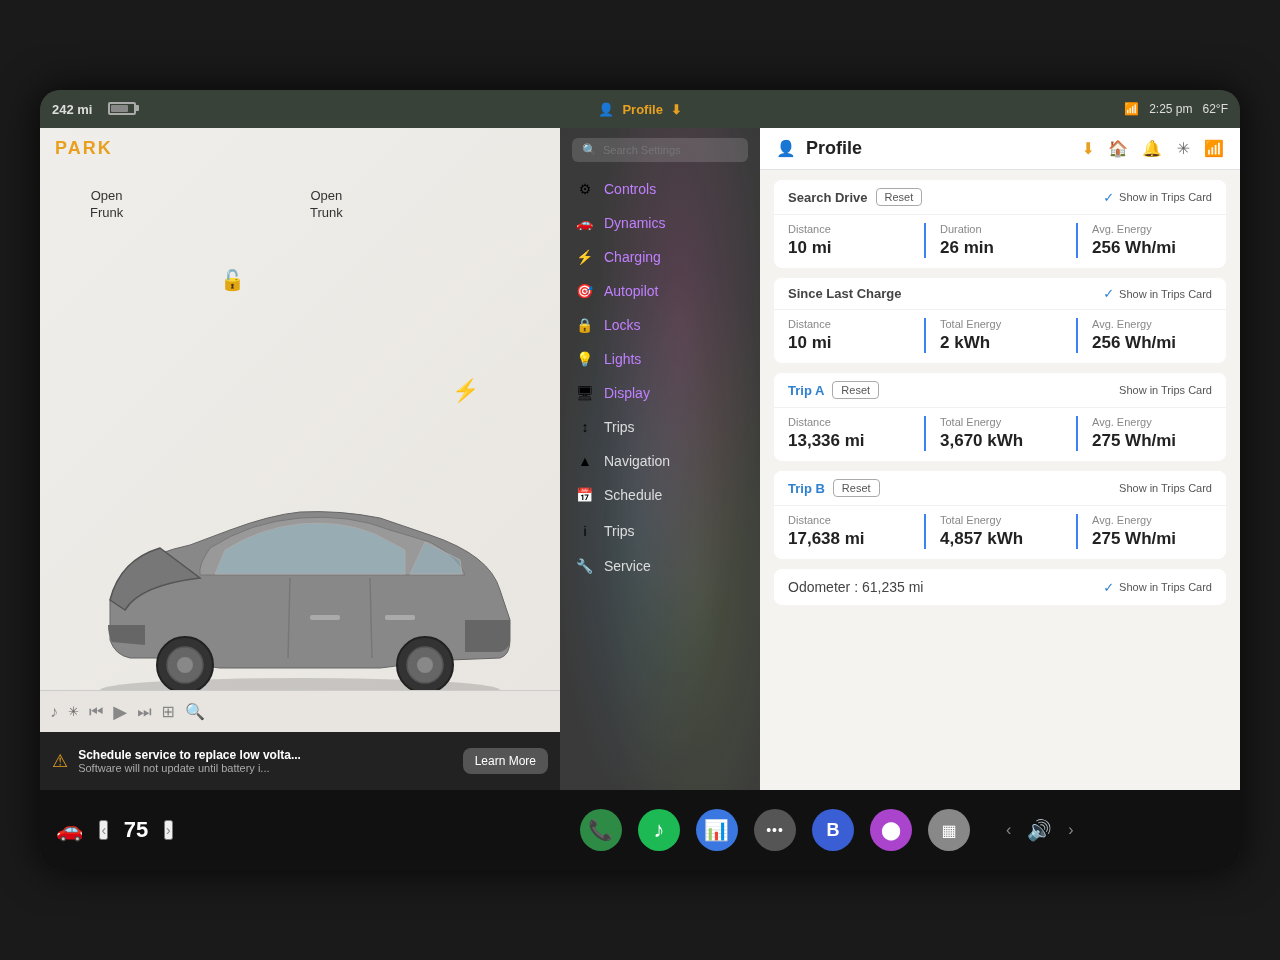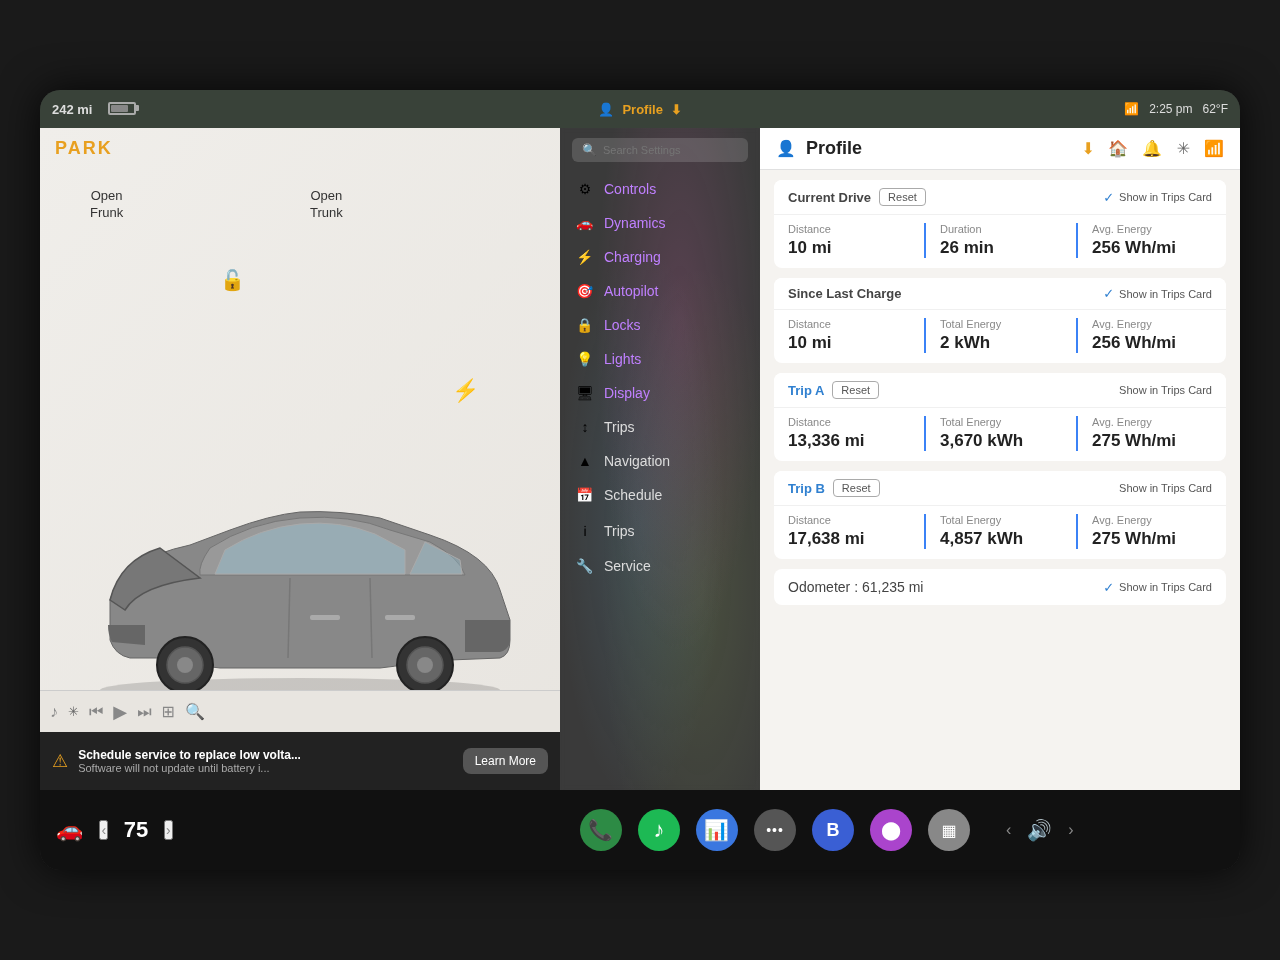--- a/index.html
+++ b/index.html
@@ -642,21 +642,21 @@
           <span class="header-icon">🔔</span>
           <span class="header-icon">✳</span>
           <span class="header-icon">📶</span>
         </div>
       </div>
 
       <div class="trips-container">
 
         <div class="trip-section">
           <div class="trip-section-header">
-            <span class="trip-section-title">Current Drive</span>
+            <span class="trip-section-title">Search Drive</span>
             <button class="reset-btn">Reset</button>
             <div class="show-trips-checkbox">
               <span class="checkmark">✓</span>
               <span>Show in Trips Card</span>
             </div>
           </div>
           <div class="trip-data-row">
             <div class="trip-stat">
               <div class="trip-stat-label">Distance</div>
               <div class="trip-stat-value">10 mi</div>

